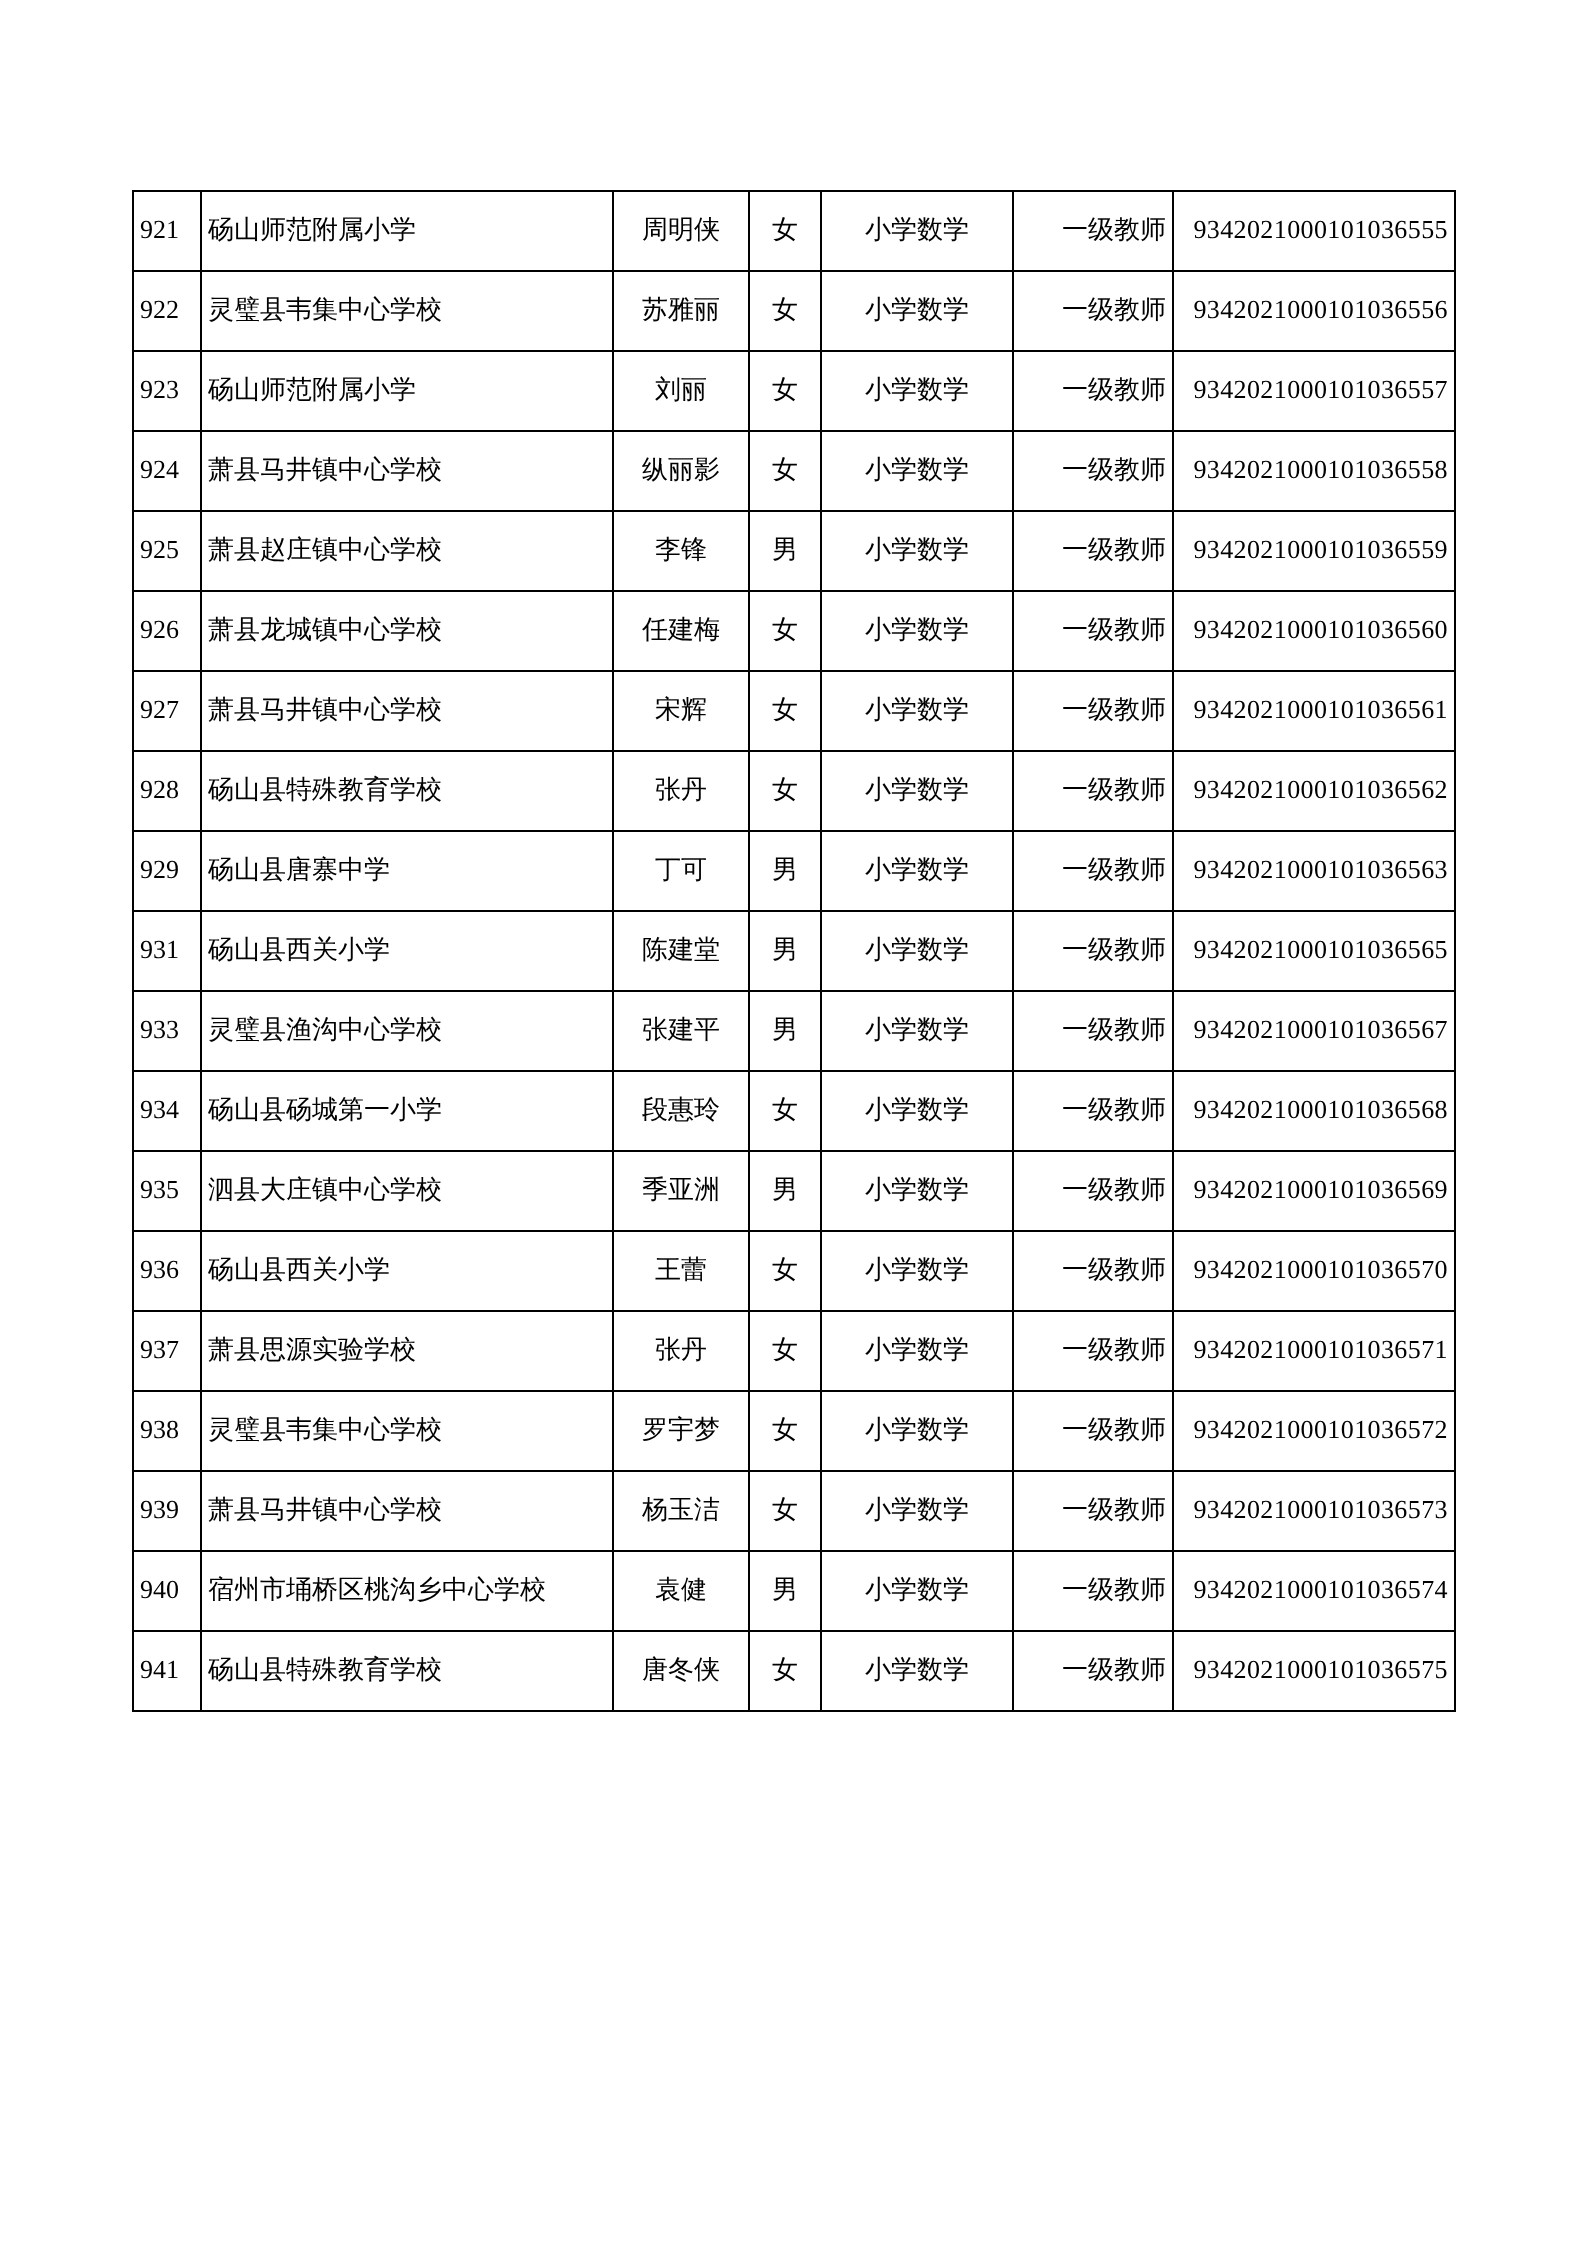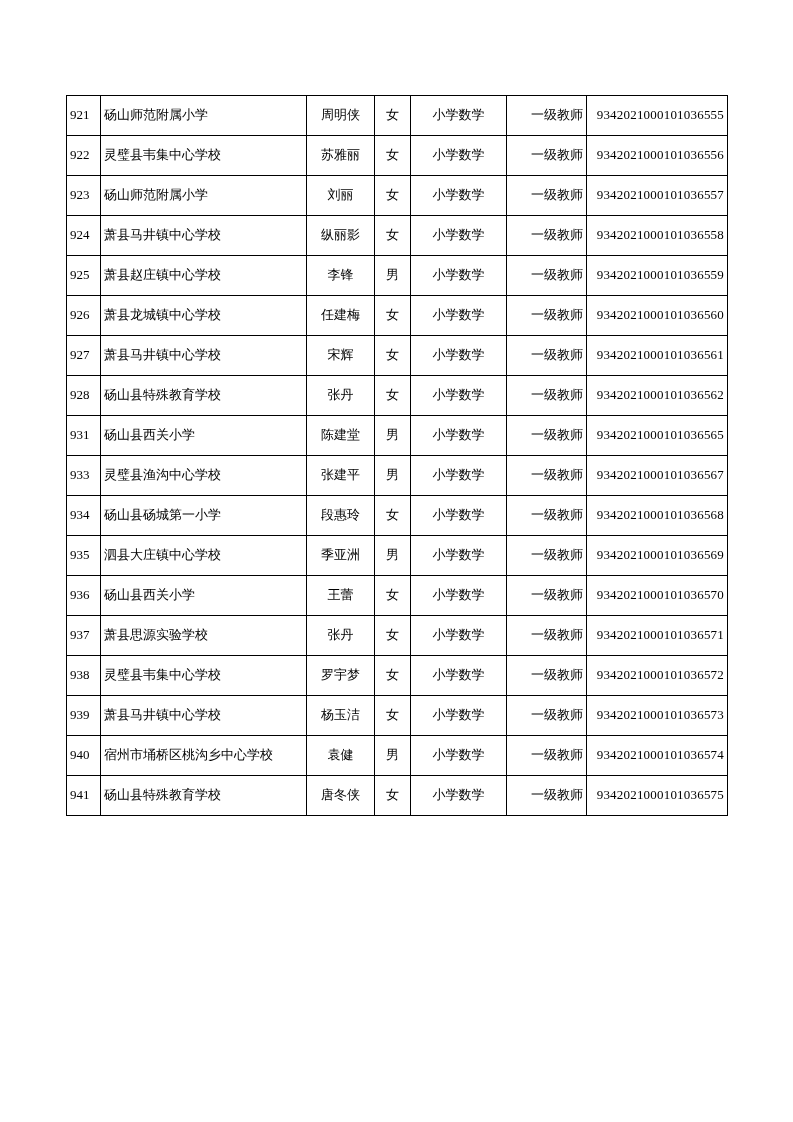--- a/index.html
+++ b/index.html
@@ -126,20 +126,29 @@
         <tr>
           <td class="col-no">928</td>
           <td class="col-school">砀山县特殊教育学校</td>
           <td class="col-name">张丹</td>
           <td class="col-gender">女</td>
           <td class="col-subject">小学数学</td>
           <td class="col-title">一级教师</td>
           <td class="col-cert">9342021000101036562</td>
         </tr>
         <tr>
+          <td class="col-no">929</td>
+          <td class="col-school">砀山县唐寨中学</td>
+          <td class="col-name">丁可</td>
+          <td class="col-gender">男</td>
+          <td class="col-subject">小学数学</td>
+          <td class="col-title">一级教师</td>
+          <td class="col-cert">9342021000101036563</td>
+        </tr>
+        <tr>
           <td class="col-no">931</td>
           <td class="col-school">砀山县西关小学</td>
           <td class="col-name">陈建堂</td>
           <td class="col-gender">男</td>
           <td class="col-subject">小学数学</td>
           <td class="col-title">一级教师</td>
           <td class="col-cert">9342021000101036565</td>
         </tr>
         <tr>
           <td class="col-no">933</td>

